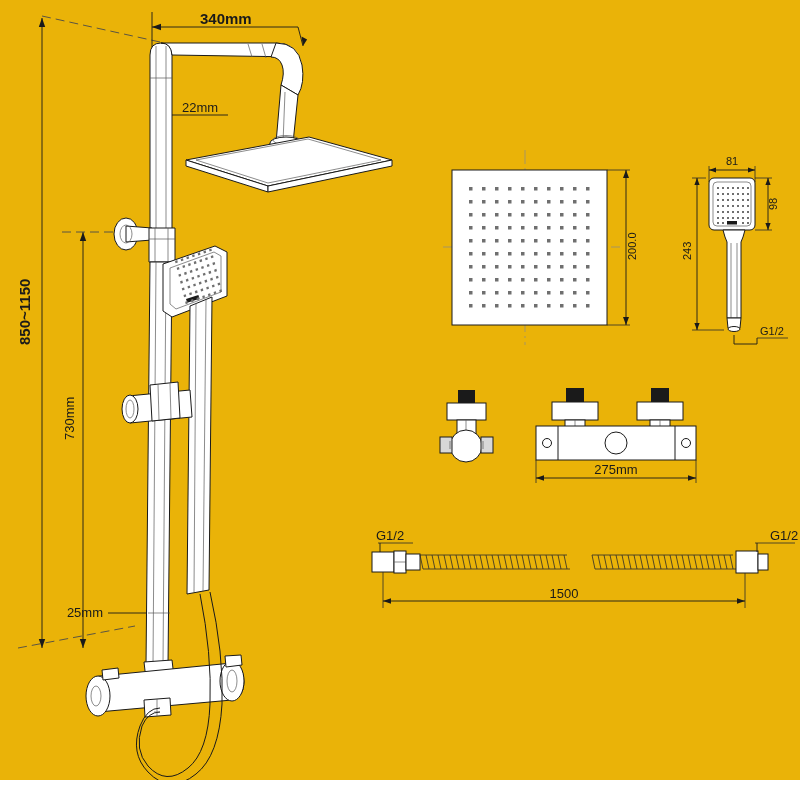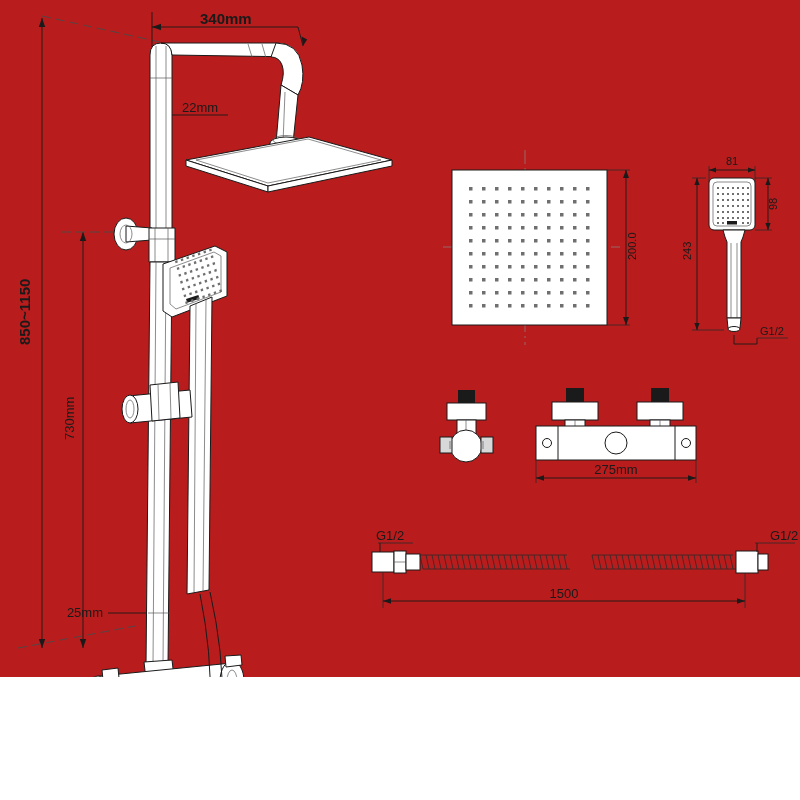--- a/index.html
+++ b/index.html
@@ -3,22 +3,22 @@
 <meta charset="utf-8">
 <style>
   html, body {
     margin: 0;
     padding: 0;
     background: #ffffff;
   }
   #sheet {
     position: relative;
     width: 800px;
-    height: 677px;
-    background: #b91c1c;
+    height: 780px;
+    background: #eab308;
     font-family: "Liberation Sans", sans-serif;
     overflow: hidden;
   }
   #sheet svg {
     position: absolute;
     left: 0;
     top: 0;
   }
   .dim-text {
     font-family: "Liberation Sans", sans-serif;

